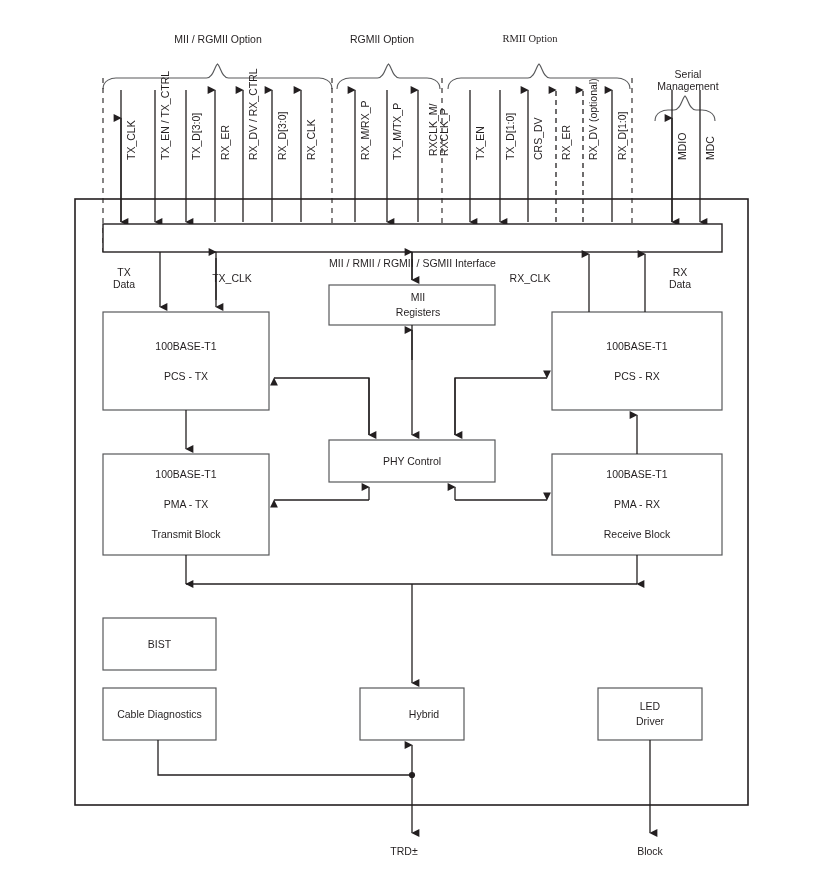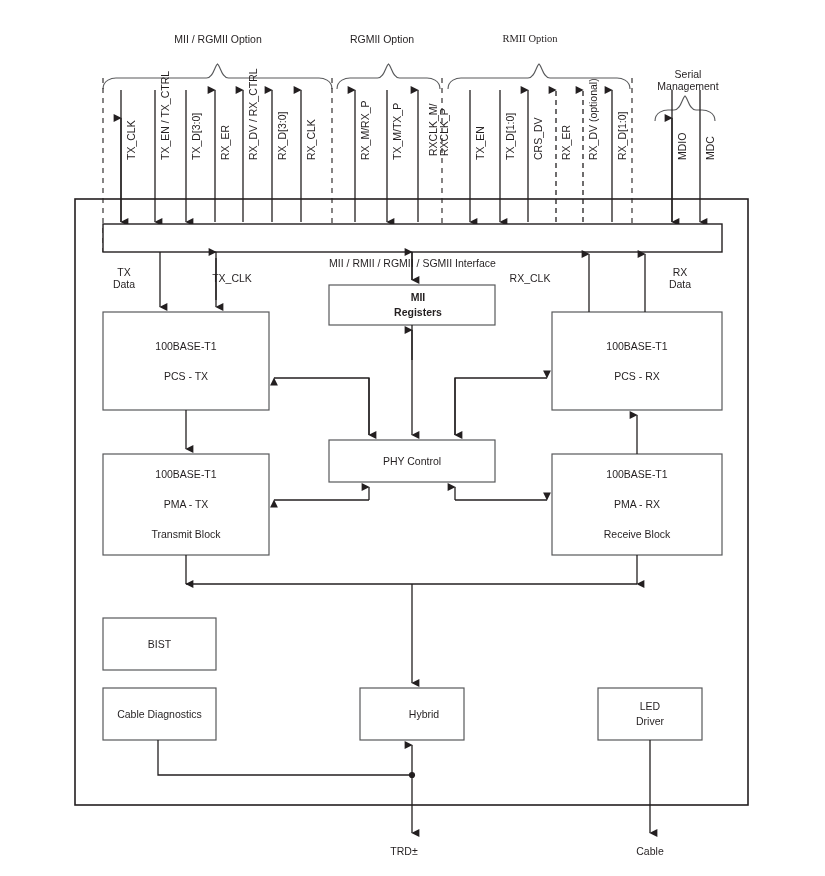--- a/index.html
+++ b/index.html
@@ -143,29 +143,29 @@
       <div class="lbl vlbl" style="left: 474px; top: 160px;">TX_EN</div>
       <div class="lbl vlbl" style="left: 504px; top: 160px;">TX_D[1:0]</div>
       <div class="lbl vlbl" style="left: 532px; top: 160px;">CRS_DV</div>
       <div class="lbl vlbl" style="left: 560px; top: 160px;">RX_ER</div>
       <div class="lbl vlbl" style="left: 587px; top: 160px;">RX_DV (optional)</div>
       <div class="lbl vlbl" style="left: 616px; top: 160px;">RX_D[1:0]</div>
       <div class="lbl vlbl" style="left: 676px; top: 160px;">MDIO</div>
       <div class="lbl vlbl" style="left: 704px; top: 160px;">MDC</div>
       <div class="boxtxt" style="left: 103px; width: 619px; top: 232px; margin-top: 24px;">MII / RMII / RGMII / SGMII Interface</div>
       <div class="boxtxt" style="left: 103px; width: 166px; top: 338.5px;">100BASE-T1<br>&nbsp;<br>PCS - TX</div>
-      <div class="boxtxt" style="left: 329px; width: 178px; top: 290px; font-weight: bold;">MII<br>Registers</div>
+      <div class="boxtxt" style="left: 329px; width: 178px; top: 290px;">MII<br>Registers</div>
       <div class="boxtxt" style="left: 552px; width: 170px; top: 338.5px;">100BASE-T1<br>&nbsp;<br>PCS - RX</div>
       <div class="boxtxt" style="left: 329px; width: 166px; top: 453.5px;">PHY Control</div>
       <div class="boxtxt" style="left: 103px; width: 166px; top: 467px;">100BASE-T1<br>&nbsp;<br>PMA - TX<br>&nbsp;<br>Transmit Block</div>
       <div class="boxtxt" style="left: 552px; width: 170px; top: 467px;">100BASE-T1<br>&nbsp;<br>PMA - RX<br>&nbsp;<br>Receive Block</div>
       <div class="boxtxt" style="left: 103px; width: 113px; top: 636.5px;">BIST</div>
       <div class="boxtxt" style="left: 103px; width: 113px; top: 706.5px;">Cable Diagnostics</div>
       <div class="boxtxt" style="left: 372px; width: 104px; top: 706.5px;">Hybrid</div>
       <div class="boxtxt" style="left: 598px; width: 104px; top: 699px;">LED<br>Driver</div>
       <div class="lbl ctr" style="left: 94px; width: 60px; top: 266px;">TX<br>Data</div>
       <div class="lbl ctr" style="left: 202px; width: 60px; top: 272px;">TX_CLK</div>
       <div class="lbl ctr" style="left: 500px; width: 60px; top: 272px;">RX_CLK</div>
       <div class="lbl ctr" style="left: 650px; width: 60px; top: 266px; text-align: center;">RX<br>Data</div>
       <div class="lbl ctr" style="left: 364px; width: 80px; top: 845px;">TRD±</div>
-      <div class="lbl ctr" style="left: 610px; width: 80px; top: 845px;">Cable</div>
+      <div class="lbl ctr" style="left: 610px; width: 80px; top: 845px;">Block</div>
     </div>
 </div>
 
 </body></html>

